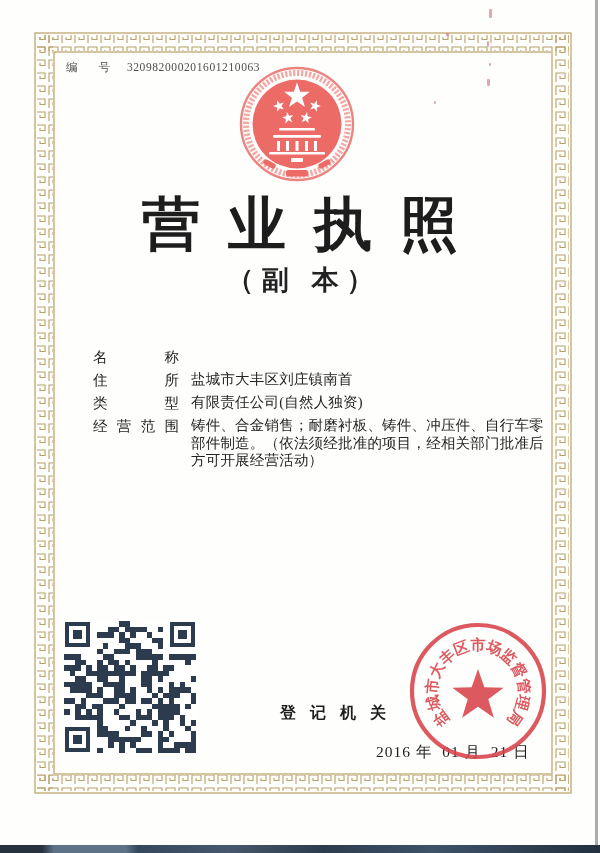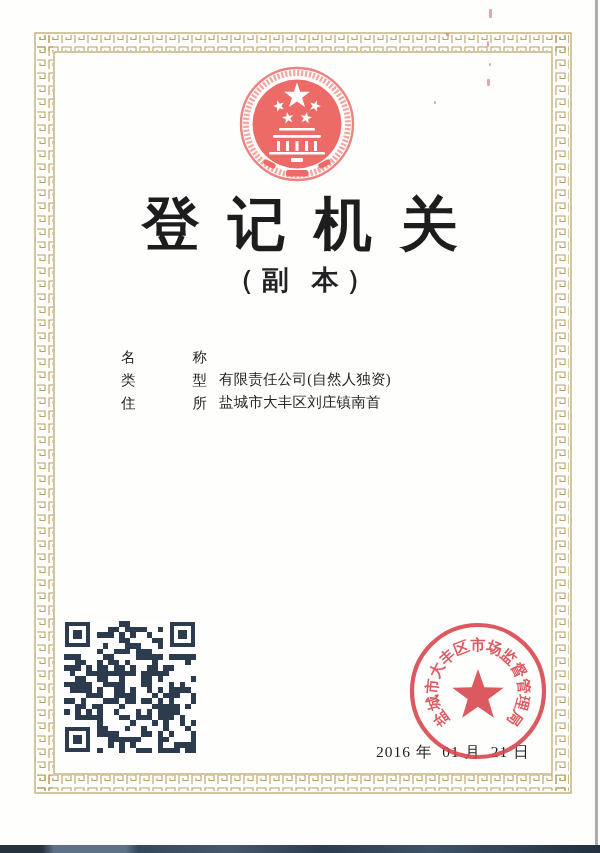--- a/index.html
+++ b/index.html
@@ -22,21 +22,21 @@
   .title{position:absolute;left:0;top:186px;width:600px;text-align:center;
          font-family:"Liberation Sans","DejaVu Sans",sans-serif;font-weight:900;
          font-size:58px;letter-spacing:28px;padding-left:28px;box-sizing:border-box;color:#1d1d1d;}
   .subtitle{position:absolute;left:0;top:262px;width:600px;text-align:center;
             font-size:27px;font-weight:700;letter-spacing:8px;padding-left:8px;box-sizing:border-box;color:#222;}
   .credit{position:absolute;left:240px;top:304px;font-size:13.5px;color:#2c2c2c;white-space:nowrap;}
   .credit .clabel{letter-spacing:1px;}
   .credit .cvalue{margin-left:7px;letter-spacing:.5px;}
   .credit .cpage{margin-left:12px;}
   
-  .fields{position:absolute;left:93px;top:348px;width:464px;font-size:14.5px;margin-left:28px;}
+  .fields{position:absolute;left:93px;top:348px;width:464px;font-size:14.5px;}
   .row{display:flex;margin-bottom:5px;}
   .flabel{width:86px;min-width:86px;text-align:justify;text-align-last:justify;
           -moz-text-align-last:justify;color:#242424;line-height:18px;}
   .fvalue{margin-left:12px;line-height:17.5px;color:#242424;letter-spacing:.2px;}
   
   .qr{position:absolute;left:64px;top:621px;width:132px;height:132px;background:#fff;}
   .qr i{position:absolute;background:#2d3b4f;}
   .finder{position:absolute;width:25px;height:25px;border:4.5px solid #2d3b4f;box-sizing:border-box;background:#fff;}
   .finder::after{content:"";position:absolute;left:3.5px;top:3.5px;width:9px;height:9px;background:#2d3b4f;}
   .f-tl{left:1px;top:1px;} .f-tr{right:1px;top:1px;} .f-bl{left:1px;bottom:1px;}
@@ -73,20 +73,23 @@
     <rect x="519" y="3" width="16" height="756" fill="url(#mea)"></rect>
   </svg>
 
   <div class="speck" style="left:489px;top:9px;width:3px;height:9px;"></div>
   <div class="speck" style="left:487px;top:41px;width:2px;height:6px;"></div>
   <div class="speck" style="left:446px;top:33px;width:3px;height:3px;"></div>
   <div class="speck" style="left:489px;top:63px;width:2px;height:3px;"></div>
   <div class="speck" style="left:487px;top:79px;width:3px;height:7px;"></div>
   <div class="speck" style="left:434px;top:101px;width:2px;height:3px;"></div>
 
+  <div class="serial">
+    <span class="lbl">编 号</span><span class="num">320982000201601210063</span>
+  </div>
 
   <svg class="emblem" width="122" height="122" viewBox="0 0 122 122" aria-hidden="true">
     <g fill="none" stroke="#ec8480">
       <circle cx="61" cy="58" r="56" stroke-width="2.4"></circle>
       <circle cx="61" cy="58" r="51" stroke-width="6" stroke-dasharray="2.3 1.7" opacity=".7"></circle>
     </g>
     <circle cx="61" cy="58" r="44.5" fill="#ed6b67"></circle>
     <g fill="#ffffff">
       <use href="#star" transform="translate(61,30) scale(1.35)"></use>
       <use href="#star" transform="translate(43,40) scale(0.6) rotate(-18)"></use>
@@ -103,35 +106,39 @@
       <rect x="33" y="86" width="56" height="2.6" rx="1.2"></rect>
       <rect x="55" y="92" width="12" height="4" rx="1"></rect>
     </g>
     <g fill="#ed6b67">
       <rect x="50" y="104" width="22" height="6.5" rx="2"></rect>
       <rect x="27" y="95" width="13" height="5.5" rx="2.5" transform="rotate(28 33 98)"></rect>
       <rect x="82" y="95" width="13" height="5.5" rx="2.5" transform="rotate(-28 89 98)"></rect>
     </g>
   </svg>
 
-  <div class="title">登记机关</div>
+  <div class="title">营业执照</div>
   <div class="subtitle">（副 本）</div>
 
 
   <div class="fields">
     <div class="row">
       <span class="flabel">名称</span>
+    </div>
+    <div class="row">
+      <span class="flabel">住所</span>
+      <span class="fvalue">盐城市大丰区刘庄镇南首</span>
     </div>
     <div class="row">
       <span class="flabel">类型</span>
       <span class="fvalue">有限责任公司(自然人独资)</span>
     </div>
     <div class="row">
-      <span class="flabel">住所</span>
-      <span class="fvalue">盐城市大丰区刘庄镇南首</span>
+      <span class="flabel">经营范围</span>
+      <span class="fvalue">铸件、合金销售；耐磨衬板、铸件、冲压件、自行车零部件制造。（依法须经批准的项目，经相关部门批准后方可开展经营活动）</span>
     </div>
   </div>
 
   <div class="qr">
     <div style="position:absolute;inset:0;">
         <i style="left: 55px; top: 0px; width: 5.5px; height: 5.5px;"></i>
         <i style="left: 60.5px; top: 0px; width: 5.5px; height: 5.5px;"></i>
         <i style="left: 44px; top: 5.5px; width: 5.5px; height: 5.5px;"></i>
         <i style="left: 49.5px; top: 5.5px; width: 5.5px; height: 5.5px;"></i>
         <i style="left: 60.5px; top: 5.5px; width: 5.5px; height: 5.5px;"></i>
@@ -357,20 +364,21 @@
         <i style="left: 104.5px; top: 126.5px; width: 5.5px; height: 5.5px;"></i>
         <i style="left: 110px; top: 126.5px; width: 5.5px; height: 5.5px;"></i>
         <i style="left: 121px; top: 126.5px; width: 5.5px; height: 5.5px;"></i>
         <i style="left: 126.5px; top: 126.5px; width: 5.5px; height: 5.5px;"></i>
       </div>
     <div class="finder f-tl"></div>
     <div class="finder f-tr"></div>
     <div class="finder f-bl"></div>
   </div>
 
+  <div class="reg-label">登记机关</div>
 
   <svg class="seal" width="150" height="158" viewBox="0 0 150 158" aria-hidden="true">
     <circle cx="75" cy="79" r="66" fill="none" stroke="#d8434b" stroke-width="4.2"></circle>
     <use href="#star" transform="translate(75,84) scale(2.7)" fill="#d8434b"></use>
     <g>
         <text x="75" y="38" text-anchor="middle" transform="rotate(-126 75 79)" class="seal-char">盐</text>
         <text x="75" y="38" text-anchor="middle" transform="rotate(-105 75 79)" class="seal-char">城</text>
         <text x="75" y="38" text-anchor="middle" transform="rotate(-84 75 79)" class="seal-char">市</text>
         <text x="75" y="38" text-anchor="middle" transform="rotate(-63 75 79)" class="seal-char">大</text>
         <text x="75" y="38" text-anchor="middle" transform="rotate(-42 75 79)" class="seal-char">丰</text>

